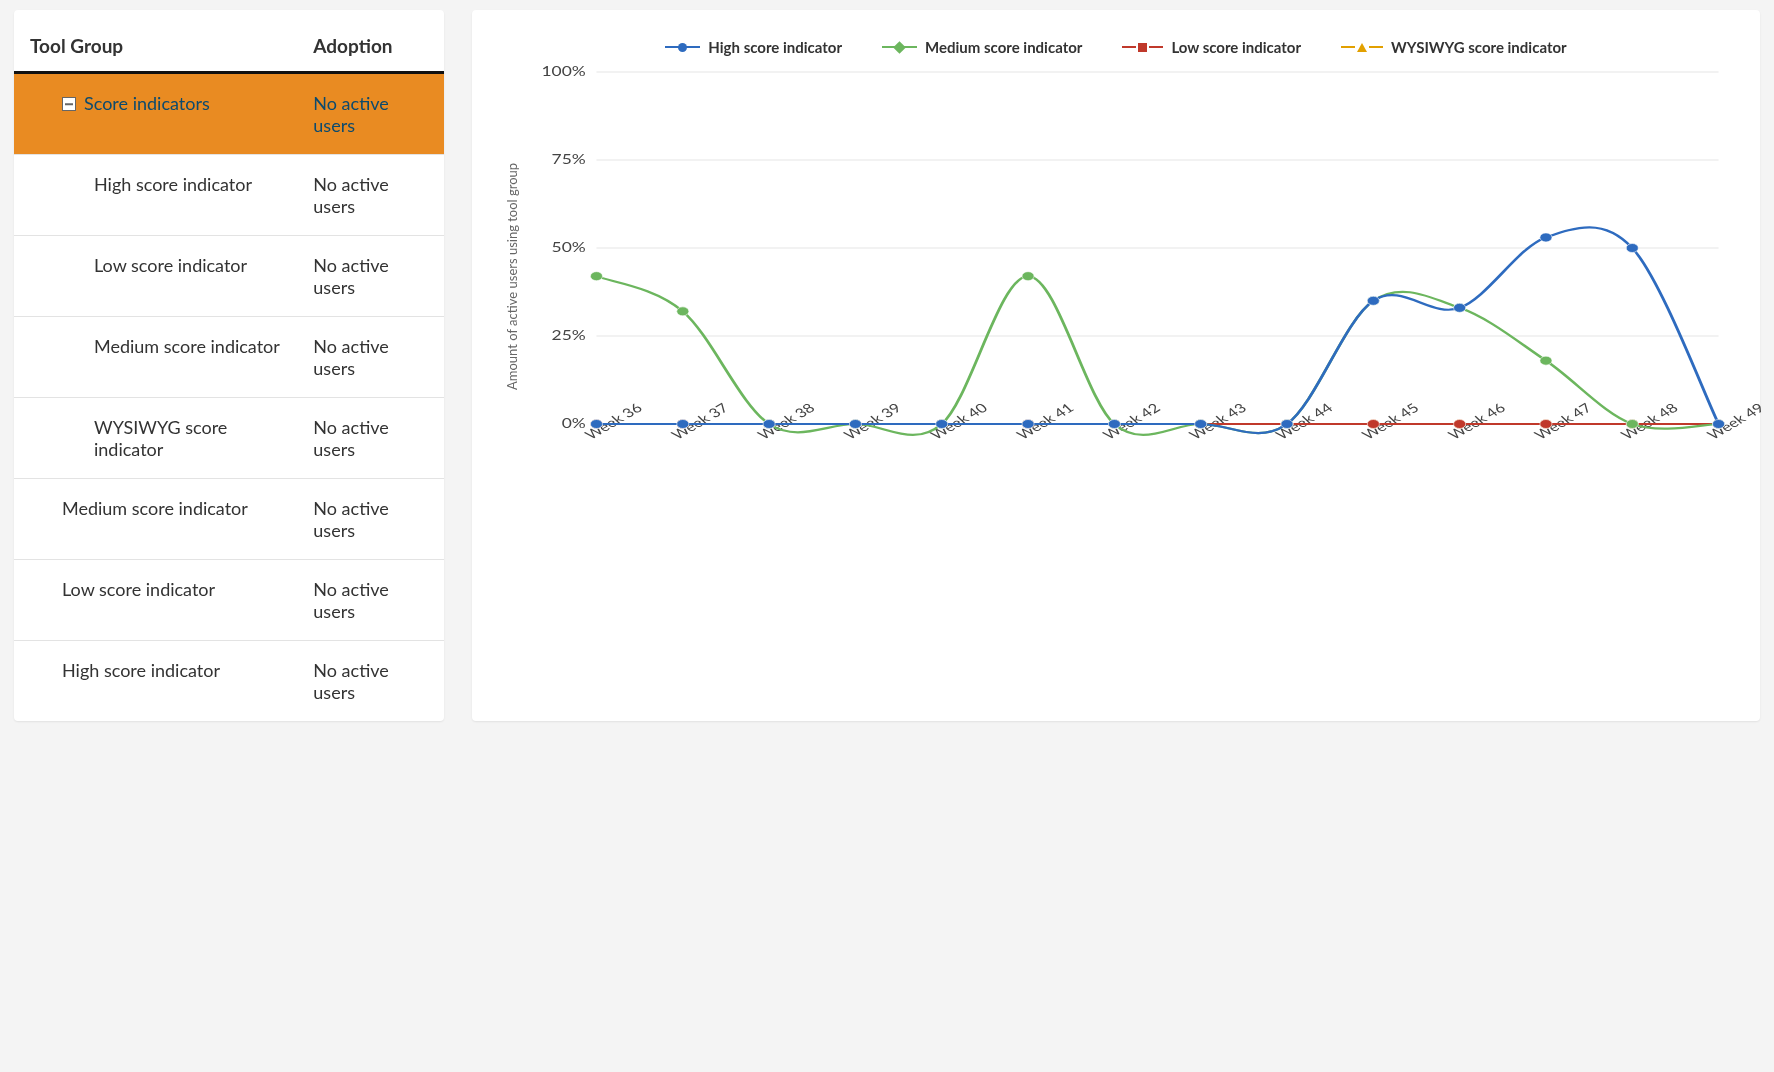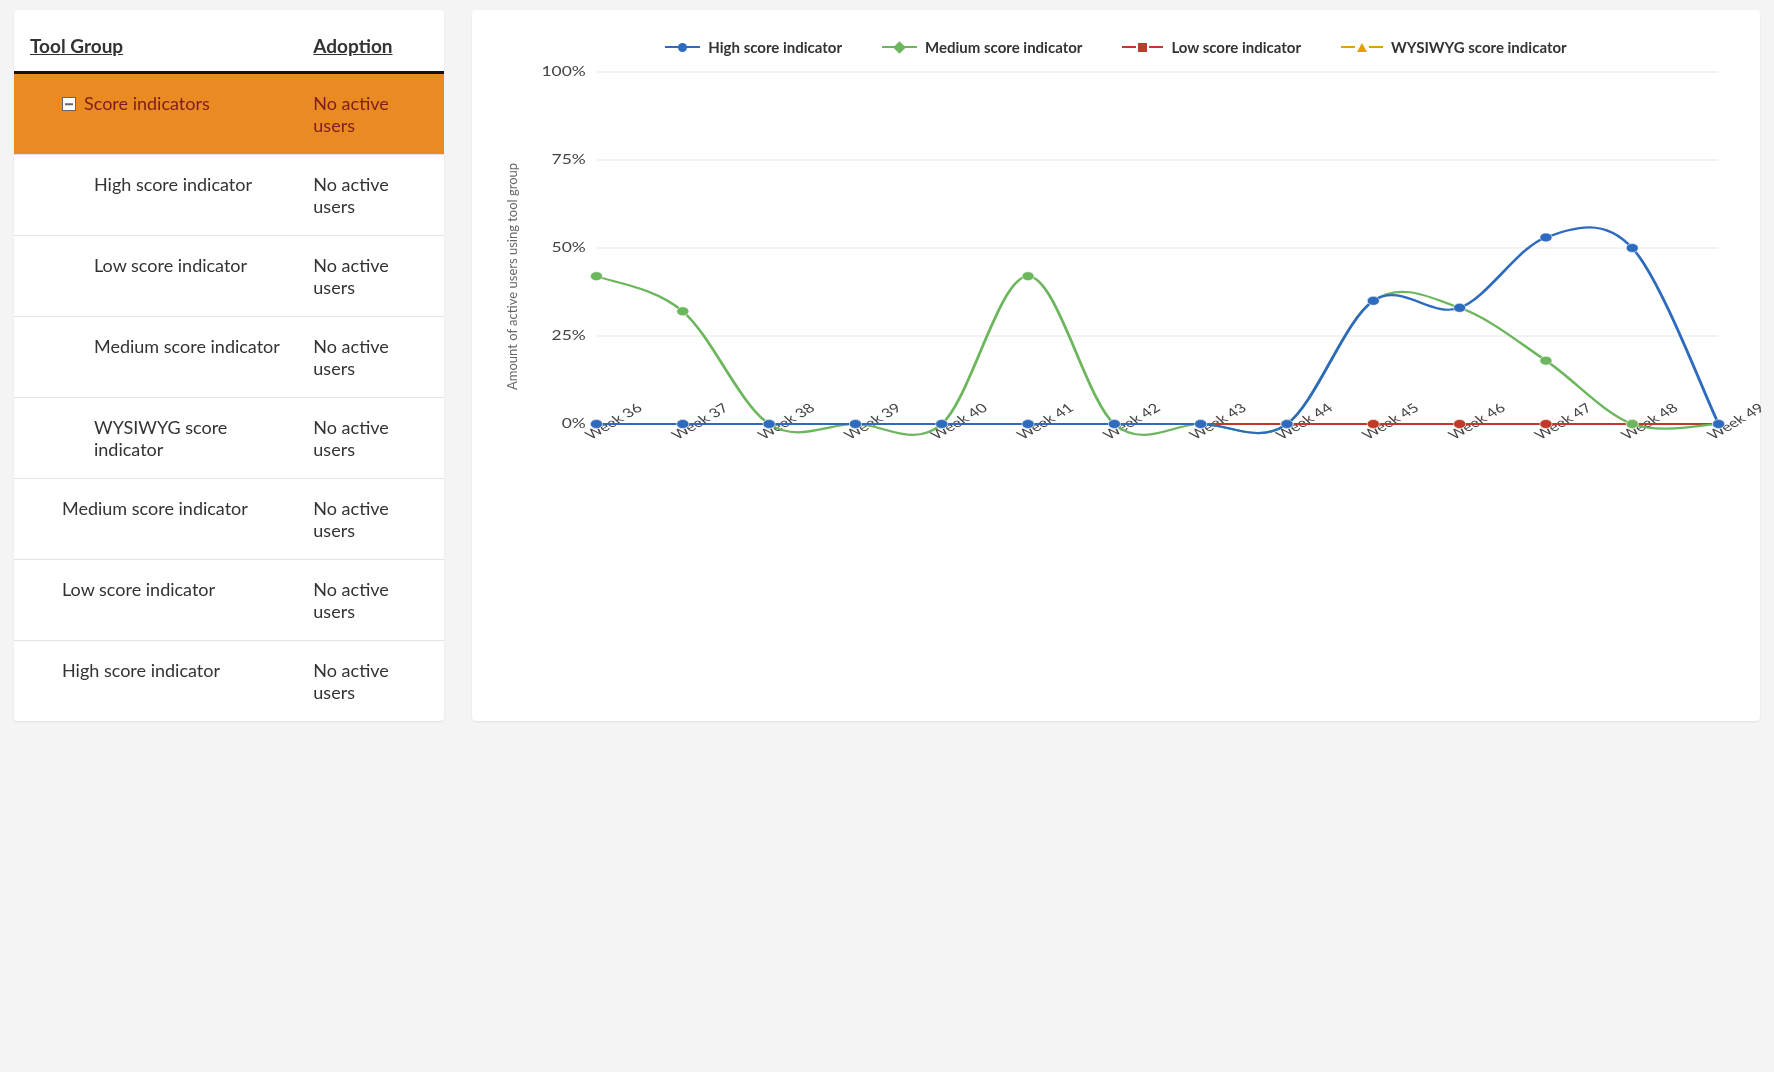--- a/index.html
+++ b/index.html
@@ -26,37 +26,36 @@
     flex: 0 0 430px;
     padding: 10px 0 0 0;
   }
   .tbl{ width:100%; border-collapse:collapse; }
   .tbl th{
     text-align:left;
     font-weight:700;
     font-size:19px;
     padding:14px 16px;
     border-bottom:3px solid #111;
-    text-decoration:underline;
   }
   .tbl td{
     padding:18px 16px;
     font-size:18px;
     border-bottom:1px solid #e3e3e3;
     vertical-align: top;
   }
   .section-td{
     font-weight:600;
     font-size:19px;
     padding:12px 16px;
     border-bottom:none;
   }
   tr.selected td{
     background:#e98b22;
-    color:#7f1d1d;
+    color:#0c4a6e;
   }
   .collapse-ico{
     display:inline-block;
     width:14px; height:14px;
     border:1px solid #666;
     background:#fff;
     margin-right:8px;
     position:relative;
     top:1px;
   }

